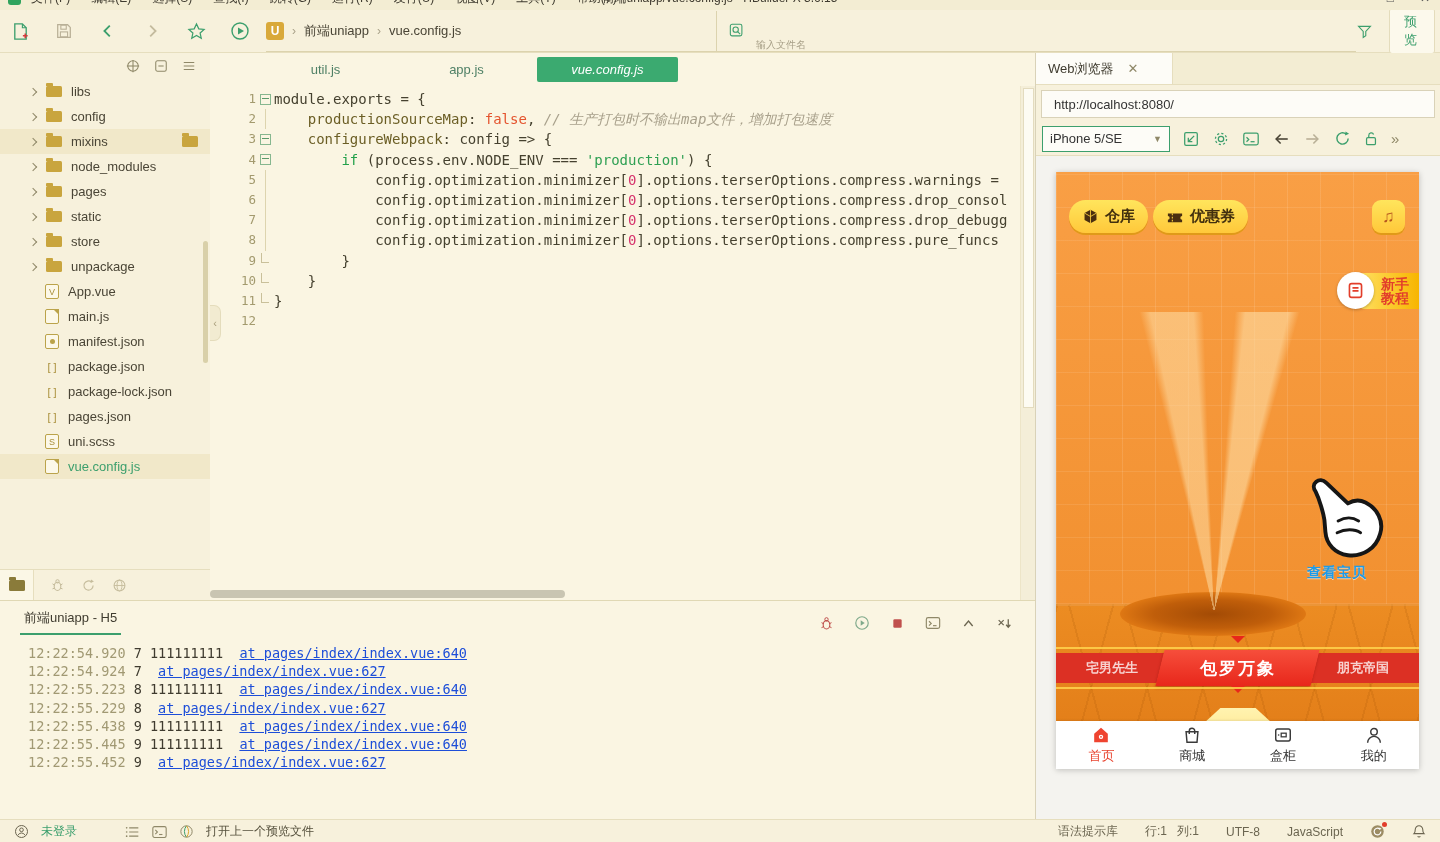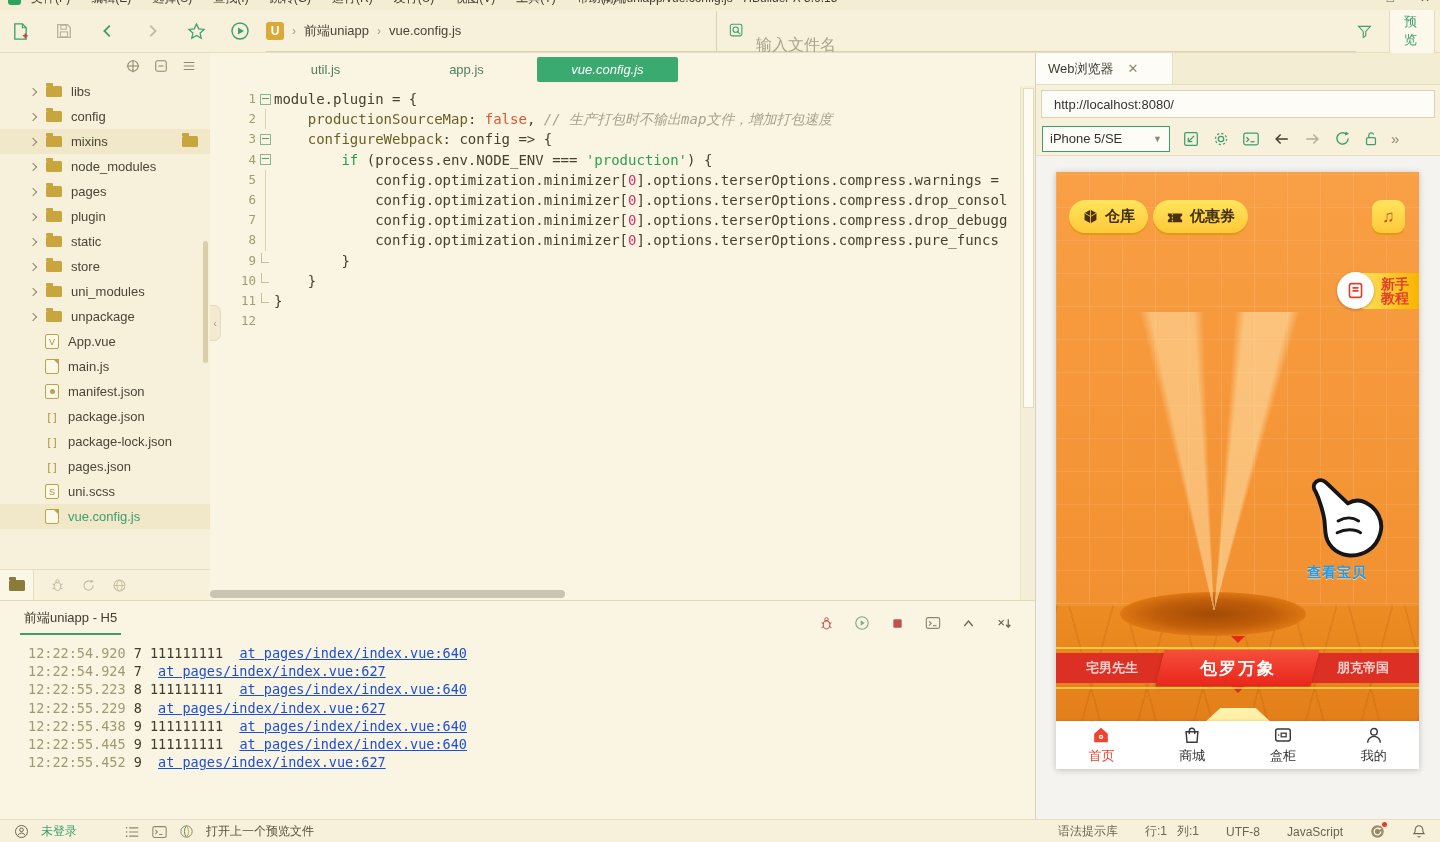--- a/index.html
+++ b/index.html
@@ -16,21 +16,21 @@
 
   
   .toolbar{height:42px;display:flex;align-items:center;background:#F7F1DC;border-bottom:1px solid #E6DEBE;padding-left:10px;}
   .tb-icons{display:flex;gap:24px;align-items:center;}
   .tb-btn{width:20px;height:20px;display:flex;align-items:center;justify-content:center;}
   .tb-field{height:41px;display:flex;align-items:center;border-bottom:1px solid #DCD3AE;box-sizing:border-box;}
   .breadcrumb{margin-left:16px;flex:0 0 450px;gap:8px;font-size:13px;color:#4A4536;}
   .bc-logo{width:18px;height:18px;background:#D9A93A;border-radius:3px;color:#fff;font-weight:bold;font-size:12px;display:flex;align-items:center;justify-content:center;}
   .bc-sep{color:#A9A189;font-size:12px;}
   .searchbox{flex:0 0 640px;border-left:1px solid #DCD3AE;padding-left:12px;gap:9px;}
-  .searchbox input{border:none;outline:none;background:transparent;font-size:16px;color:#15803d;width:420px;font-family:"Liberation Sans",sans-serif;margin-top:28px;}
+  .searchbox input{border:none;outline:none;background:transparent;font-size:10px;color:#15803d;width:420px;font-family:"Liberation Sans",sans-serif;margin-top:28px;}
   .searchbox input::placeholder{color:#A9A189;}
   .tb-right{margin-left:auto;display:flex;align-items:center;gap:16px;padding-right:14px;}
   .preview-btn{padding:4px 14px;background:#FCF9EC;border:1px solid #E4DCBC;border-radius:3px;color:#3C9F6D;font-size:13px;}
 
   
   .main{display:flex;height:766px;}
   .left-stack{width:1035px;display:flex;flex-direction:column;}
   .upper{height:548px;display:flex;border-bottom:1px solid #E0D8B4;box-sizing:border-box;}
 
   
@@ -299,36 +299,26 @@
                 <span class="tree-label">node_modules</span>
               </div>
               <div class="tree-item">
                 <span class="chev"></span>
                 <span class="folder"></span>
                 <span class="tree-label">pages</span>
               </div>
               <div class="tree-item">
                 <span class="chev"></span>
                 <span class="folder"></span>
-                <span class="tree-label">plugin</span>
+                <span class="tree-label">static</span>
               </div>
               <div class="tree-item">
                 <span class="chev"></span>
                 <span class="folder"></span>
-                <span class="tree-label">static</span>
-              </div>
-              <div class="tree-item">
-                <span class="chev"></span>
-                <span class="folder"></span>
                 <span class="tree-label">store</span>
-              </div>
-              <div class="tree-item">
-                <span class="chev"></span>
-                <span class="folder"></span>
-                <span class="tree-label">uni_modules</span>
               </div>
               <div class="tree-item">
                 <span class="chev"></span>
                 <span class="folder"></span>
                 <span class="tree-label">unpackage</span>
               </div>
               <div class="tree-item file">
                 <span class="ficon vue">V</span>
                 <span class="tree-label">App.vue</span>
               </div>
@@ -394,21 +384,21 @@
               <div class="ed-tab">util.js</div>
               <div class="ed-tab">app.js</div>
               <div class="ed-tab active">vue.config.js</div>
             </div>
           <div class="ed-code">
               <div class="code-line">
                 <span class="gutter">1</span>
                 <span class="foldcol">
                   <span class="foldbox"></span>
                 </span>
-                <span class="codetext"><span class="tk-d">module.plugin = {</span></span>
+                <span class="codetext"><span class="tk-d">module.exports = {</span></span>
               </div>
               <div class="code-line">
                 <span class="gutter">2</span>
                 <span class="foldcol">
                   <span class="foldline"></span>
                 </span>
                 <span class="codetext"><span class="tk-d">    </span><span class="tk-p">productionSourceMap</span><span class="tk-d">: </span><span class="tk-b">false</span><span class="tk-d">, </span><span class="tk-c">// 生产打包时不输出map文件，增加打包速度</span></span>
               </div>
               <div class="code-line">
                 <span class="gutter">3</span>

